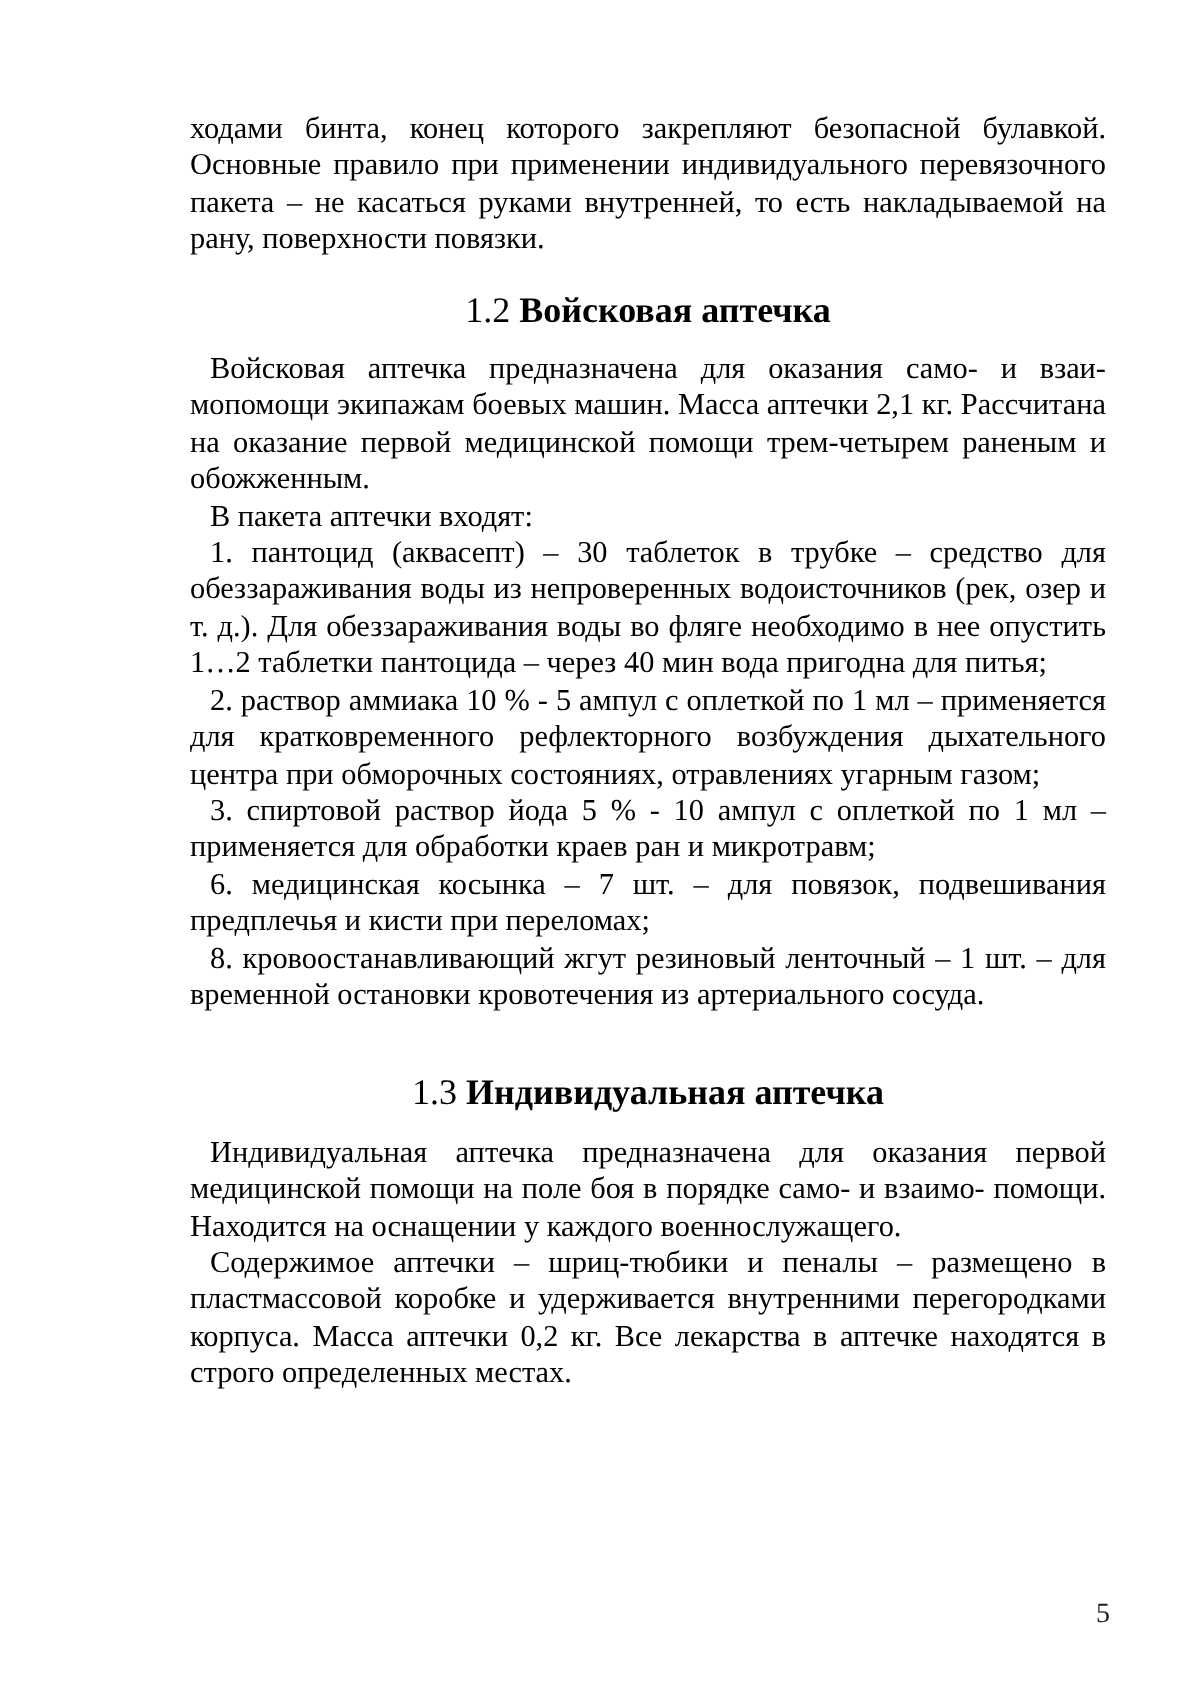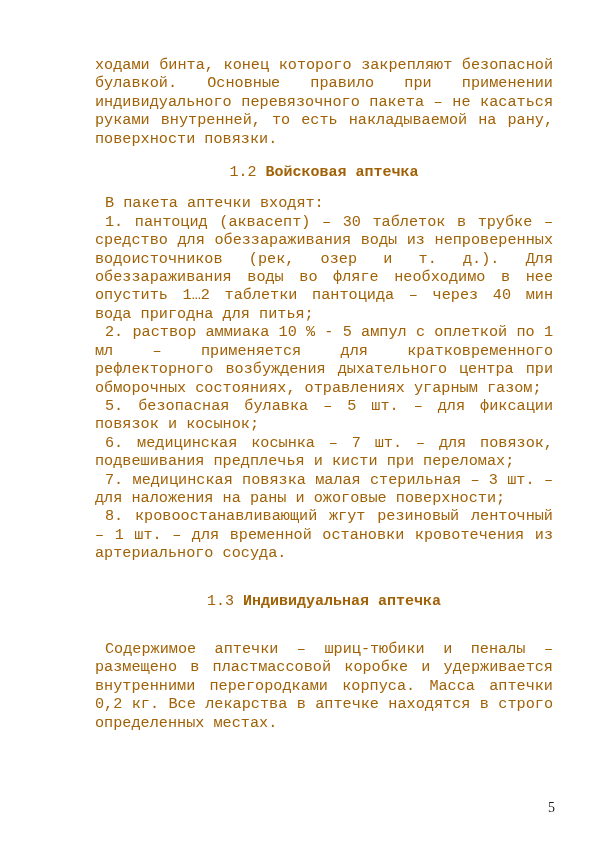--- a/index.html
+++ b/index.html
@@ -1,54 +1,55 @@
 <!DOCTYPE html>
 <html><head>
 <meta charset="utf-8">
 <style>
   html, body { margin:0; padding:0; background:#ffffff; }
   body { width:600px; height:849px; position:relative; overflow:hidden; }
   .page {
     position:absolute; left:95px; top:56px; width:458px;
-    font-family:Liberation Mono, monospace;
-    font-size:15.2px; line-height:18.4px; color:#a16207;
+    font-family:Liberation Serif, serif;
+    font-size:15.2px; line-height:18.4px; color:#000000;
   }
   p { margin:0; text-align:justify; }
   .ind { text-indent:10px; }
   h2 {
-    margin:0; font-size:15px; font-weight:normal; text-align:center;
+    margin:0; font-size:18px; font-weight:normal; text-align:center;
     line-height:18.4px;
   }
   h2 b { font-weight:bold; }
   .h12 { margin-top:16px; margin-bottom:12px; }
-  .h13 { margin-top:30px; margin-bottom:29px; }
+  .h13 { margin-top:30px; margin-bottom:12px; }
   .pagenum {
     position:absolute; left:548px; top:800px;
     font-family:"Liberation Serif", "DejaVu Serif", serif;
     font-size:14px; color:#1a1a1a;
   }
 </style>
 </head>
 <body>
 
 <div class="page">
   <p>ходами бинта, конец которого закрепляют безопасной булавкой. Основные правило при применении индивидуального перевязочного пакета – не касаться руками внутренней, то есть накладываемой на рану, поверхности повязки.</p>
 
   <h2 class="h12">
     <span>1.2</span>
     <b>Войсковая аптечка</b>
   </h2>
+  <p class="ind">Войсковая аптечка предназначена для оказания само-  и взаи- мопомощи экипажам боевых машин. Масса аптечки 2,1 кг. Рассчитана на оказание первой медицинской помощи трем-четырем раненым и обожженным.</p>
   <p class="ind">В пакета аптечки входят:</p>
   <p class="ind">1. пантоцид (аквасепт) – 30 таблеток в трубке – средство для обеззараживания воды из непроверенных водоисточников (рек, озер и т. д.). Для обеззараживания воды во фляге необходимо в нее опустить 1…2 таблетки пантоцида – через 40 мин вода пригодна для питья;</p>
   <p class="ind">2. раствор аммиака 10 % - 5 ампул с оплеткой по 1 мл – применяется для кратковременного рефлекторного возбуждения дыхательного центра при обморочных состояниях, отравлениях угарным газом;</p>
-  <p class="ind">5. безопасная булавка – 5 шт. – для фиксации повязок и косынок;</p>
+  <p class="ind">3. спиртовой раствор йода 5 % - 10 ампул с оплеткой по 1 мл – применяется для обработки краев ран и микротравм;</p>
   <p class="ind">6. медицинская косынка – 7 шт. – для повязок, подвешивания предплечья и кисти при переломах;</p>
-  <p class="ind">7. медицинская повязка малая стерильная – 3 шт. – для наложения на раны и ожоговые поверхности;</p>
   <p class="ind">8. кровоостанавливающий жгут резиновый ленточный – 1 шт. – для временной остановки кровотечения  из артериального сосуда.</p>
 
   <h2 class="h13">
     <span>1.3</span>
     <b>Индивидуальная аптечка</b>
   </h2>
+  <p class="ind">Индивидуальная аптечка предназначена для оказания первой медицинской помощи на поле боя в порядке само- и взаимо- помощи. Находится на оснащении у каждого военнослужащего.</p>
   <p class="ind">Содержимое аптечки – шриц-тюбики и пеналы – размещено в пластмассовой коробке и удерживается внутренними перегородками корпуса. Масса аптечки 0,2 кг. Все лекарства в аптечке находятся в строго определенных местах.</p>
 </div>
 
 <div class="pagenum">5</div>
 
 </body></html>

